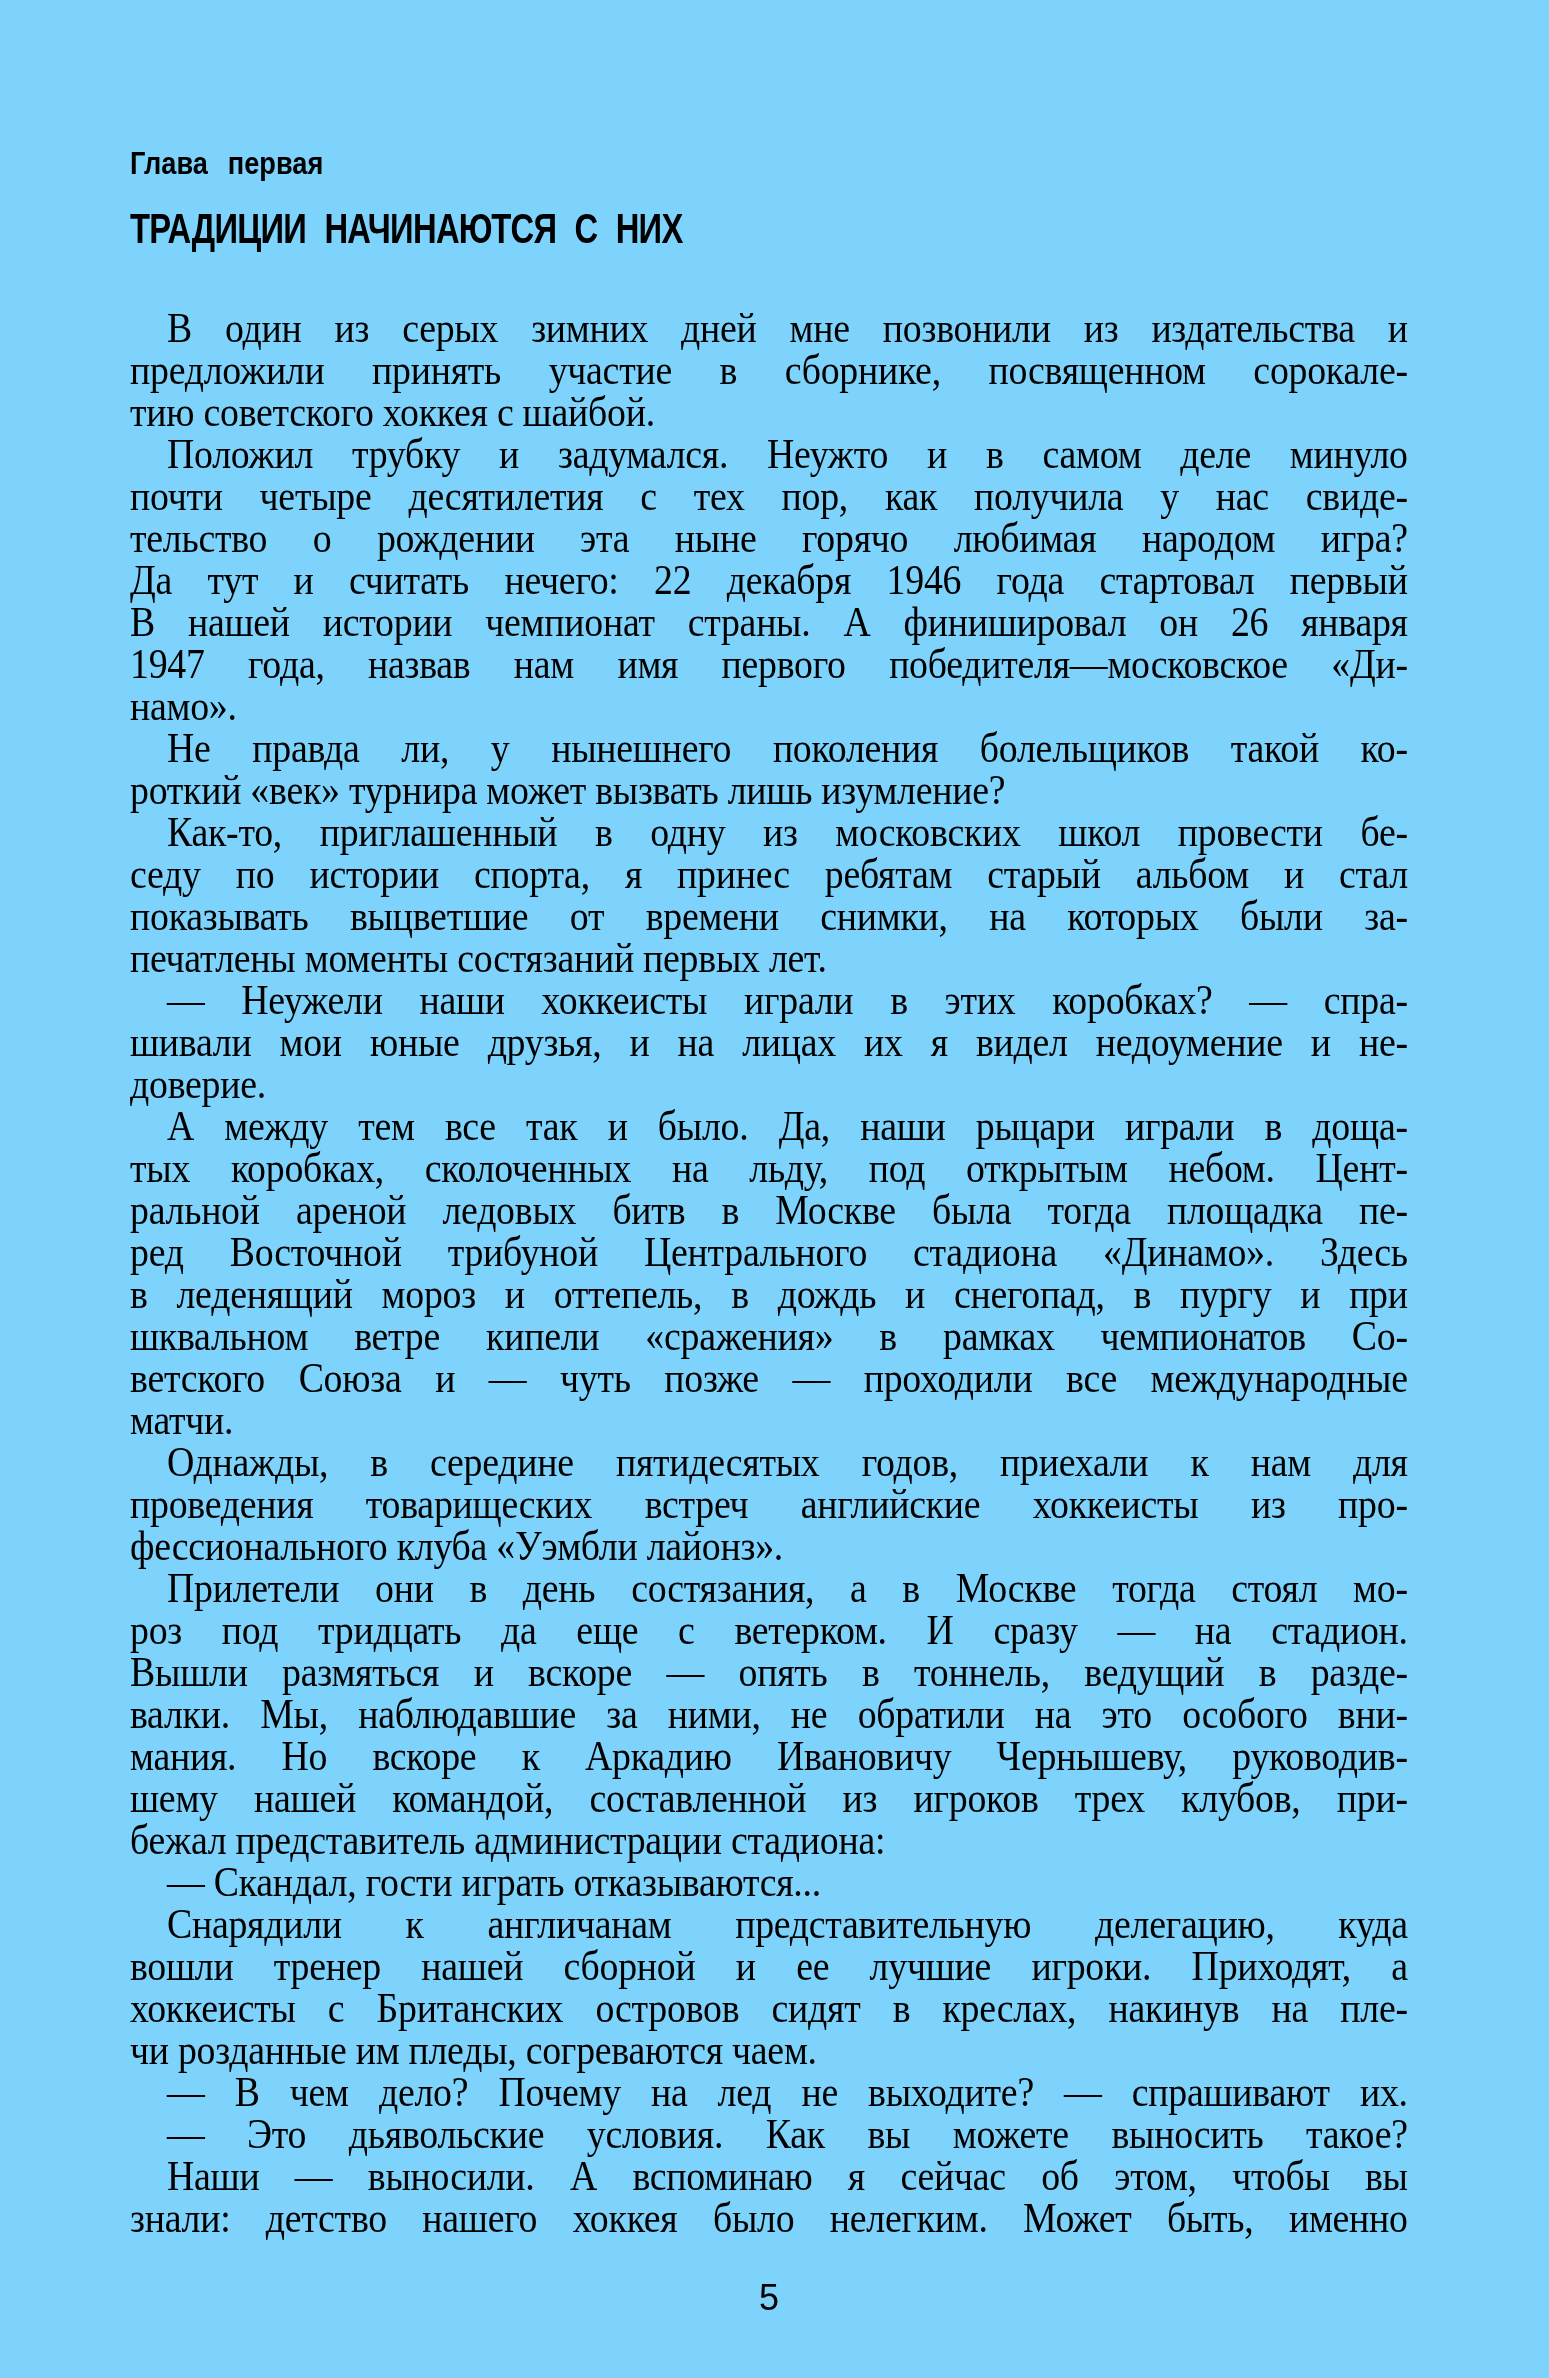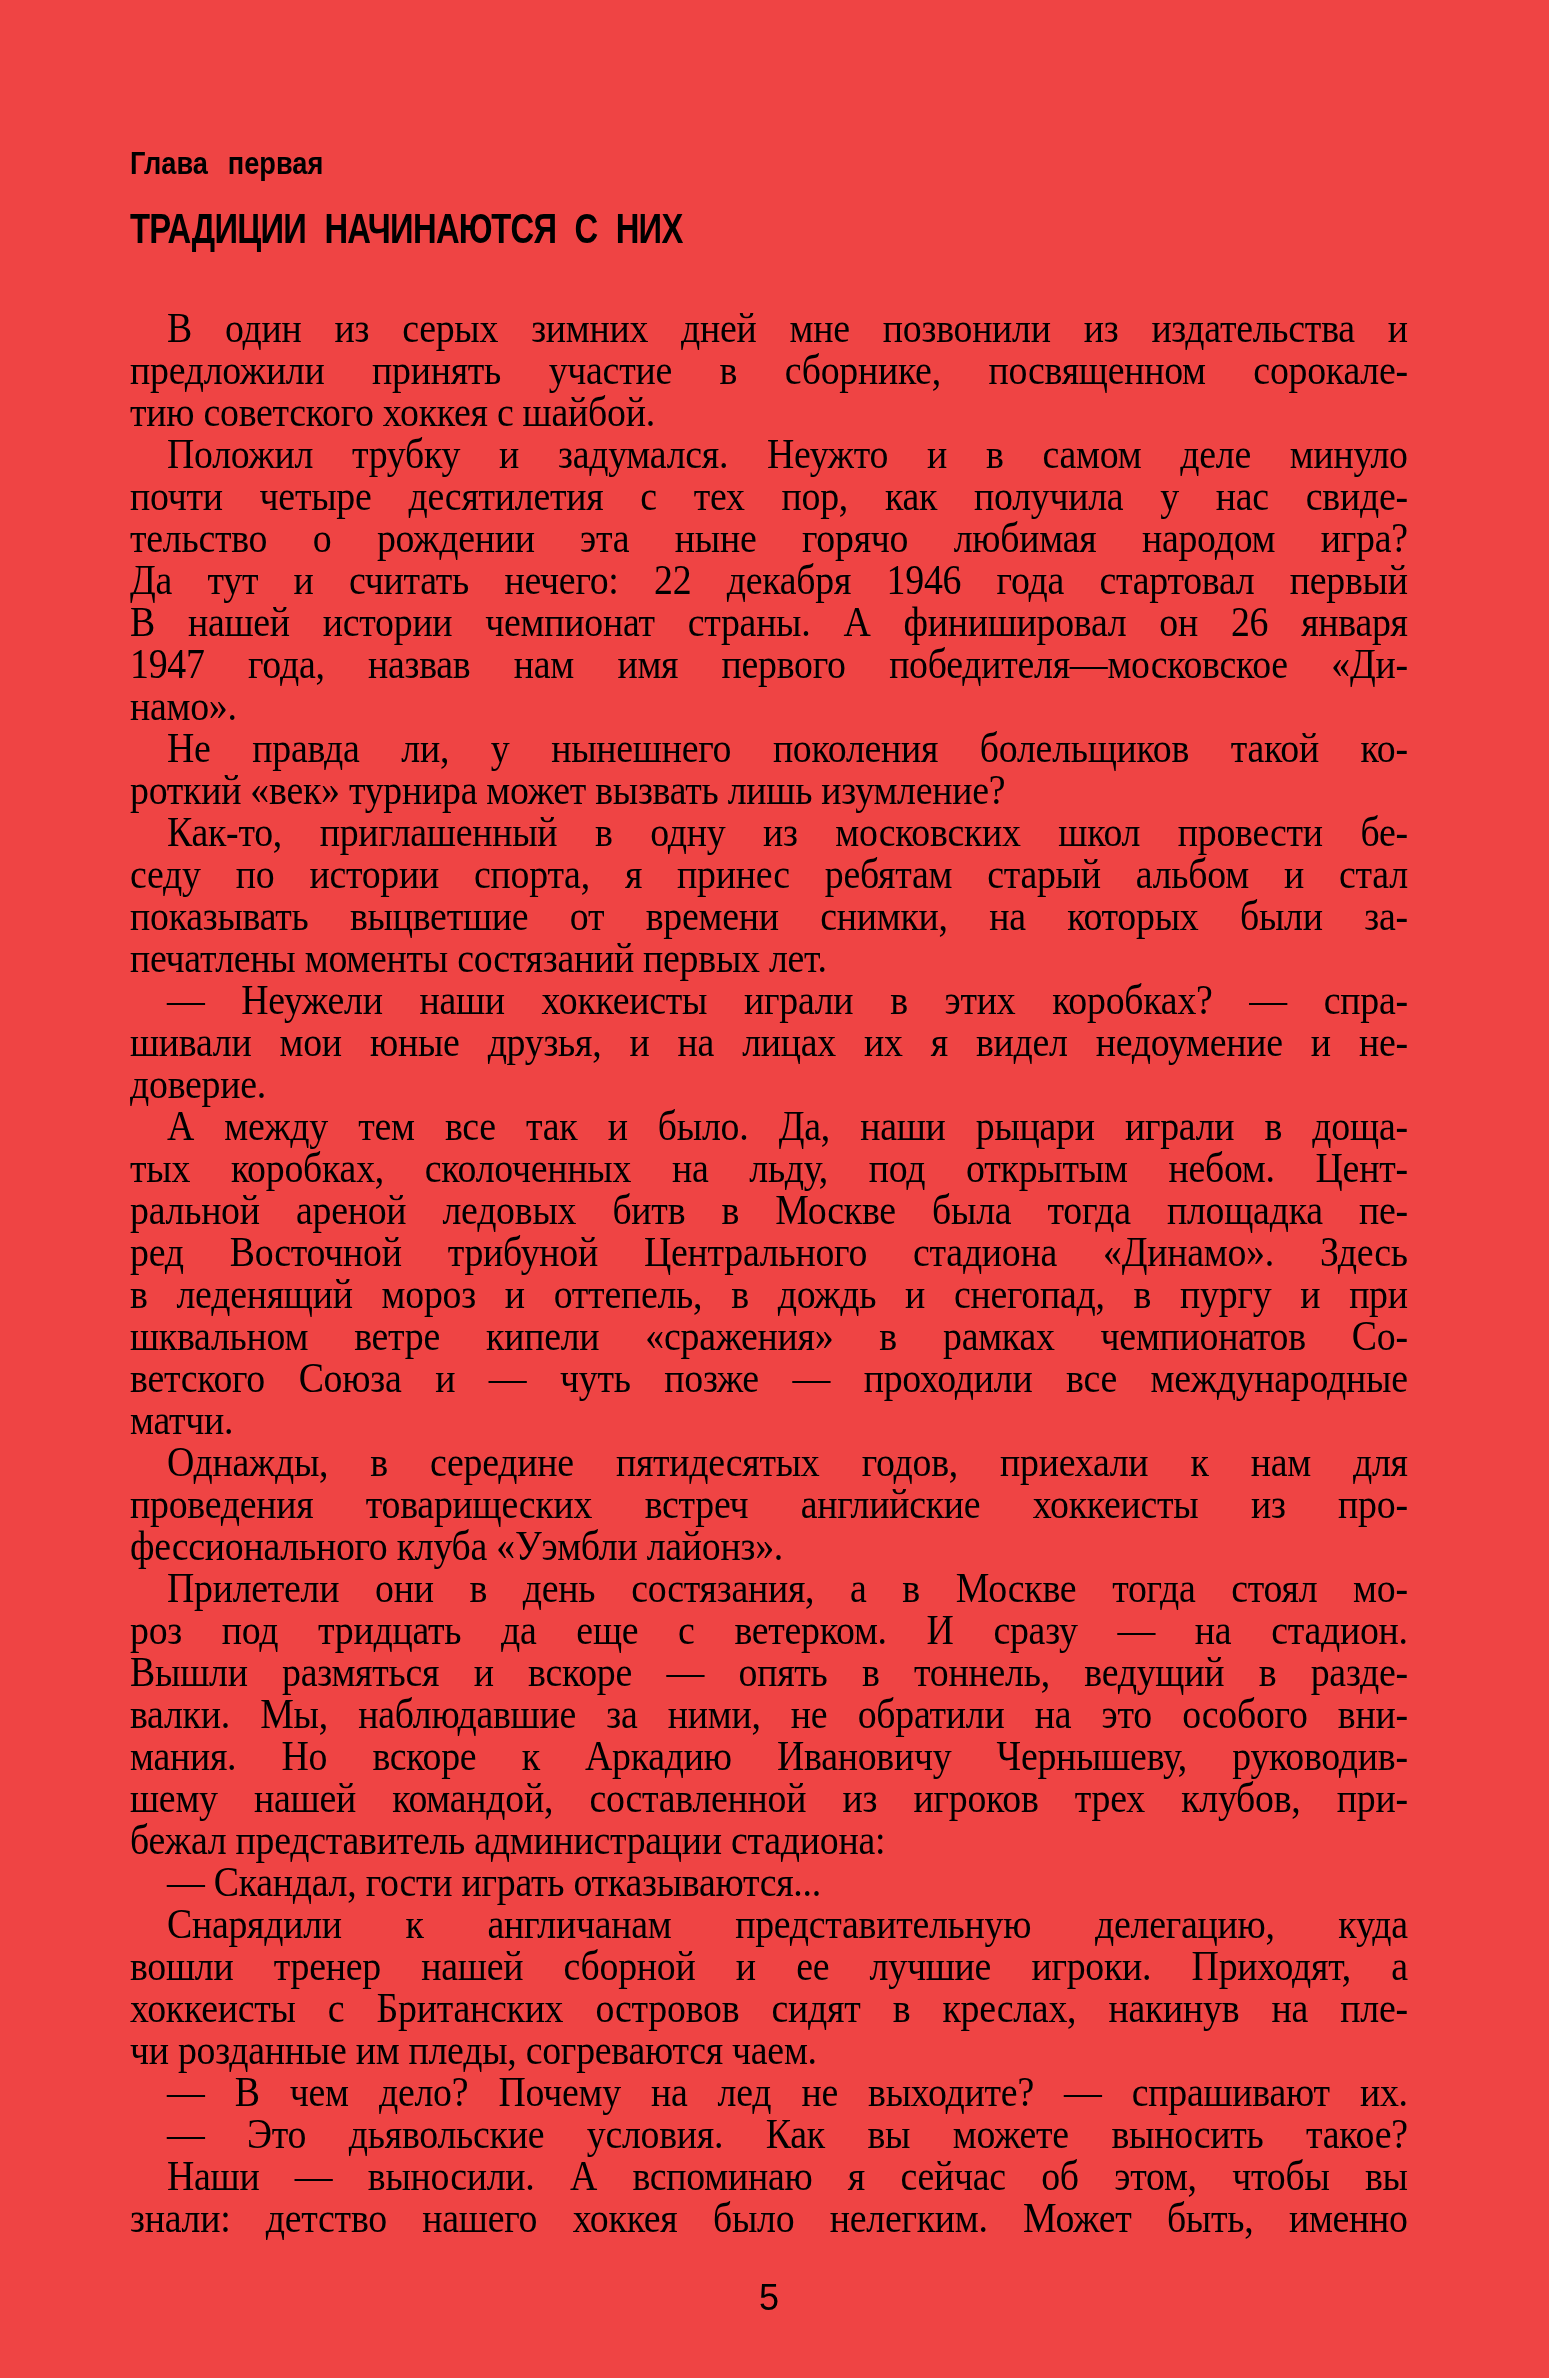--- a/index.html
+++ b/index.html
@@ -1,20 +1,20 @@
 <!DOCTYPE html>
 <html lang="ru" style="font-size:15px"><head>
 <meta charset="utf-8">
 <style>
   html, body { margin: 0; padding: 0; background: #e8e8e8; }
   .page {
     position: relative;
     width: 1550px;
     height: 2379px;
-    background: #ef4444;
+    background: #7dd3fc;
     color: #000000;
     overflow: hidden;
     font-family: "Liberation Serif", serif;
   }
   .chapter-label {
     position: absolute;
     left: 130px;
     top: 147px;
     font-family: "Liberation Sans", sans-serif;
     font-weight: bold;

